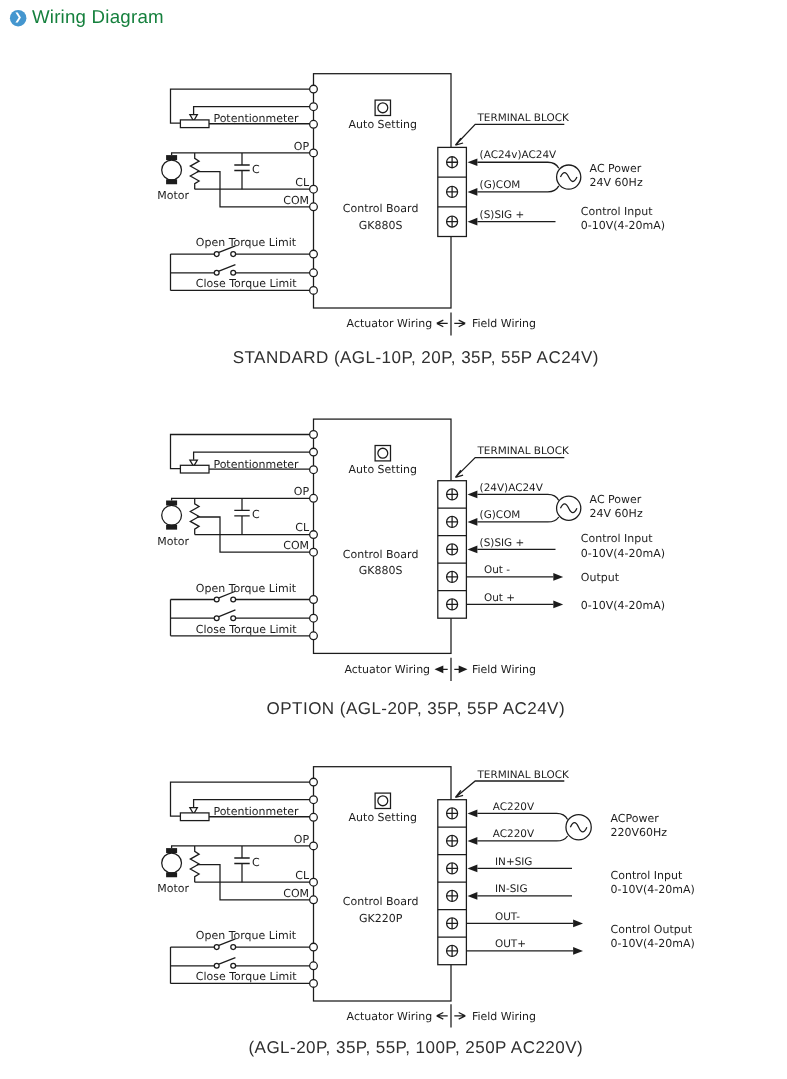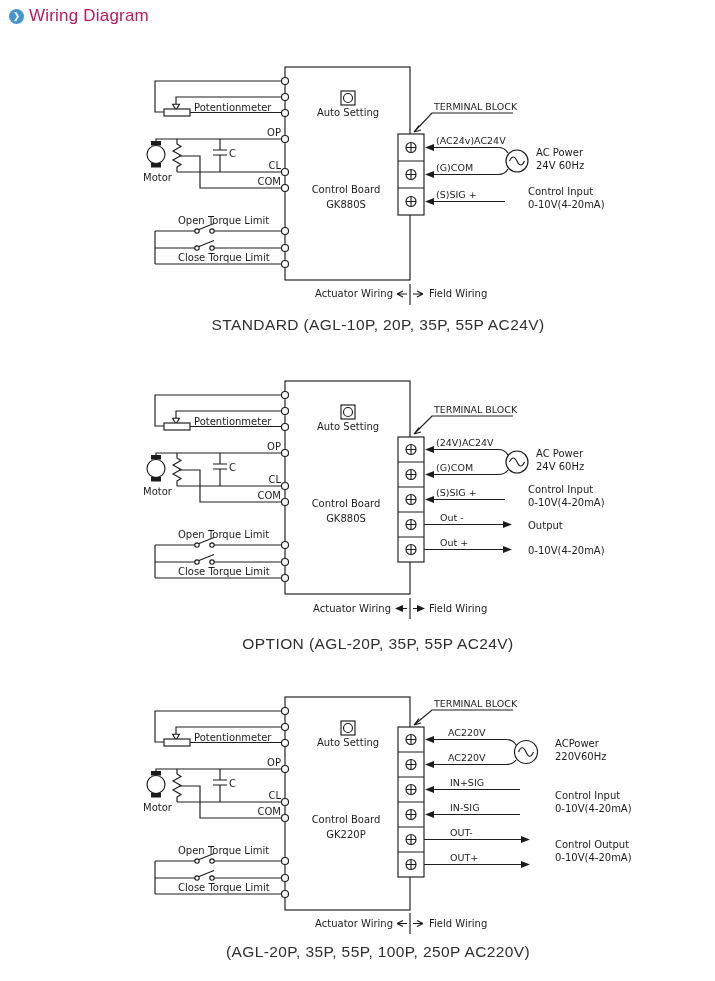--- a/index.html
+++ b/index.html
@@ -3,21 +3,21 @@
 <meta charset="utf-8">
 <style>
   html,body{margin:0;padding:0;background:#fff;}
   body{width:715px;height:981px;position:relative;overflow:hidden;
        font-family:"Liberation Sans",sans-serif;}
   .page{position:absolute;inset:0;background:#fff;}
   .header{position:absolute;left:9px;top:6px;display:flex;align-items:center;gap:5px;}
   .bullet{width:15px;height:15px;border-radius:50%;background:#4496cf;color:#fff;
           font-size:9px;line-height:15px;display:inline-flex;align-items:center;
           justify-content:center;font-family:"DejaVu Sans",sans-serif;}
-  .title{font-size:17px;color:#be185d;letter-spacing:0.2px;}
+  .title{font-size:17px;color:#15803d;letter-spacing:0.2px;}
   svg{position:absolute;left:0;top:0;}
   svg text{fill:#1c1c1c;font-family:"DejaVu Sans",sans-serif;}
   .t10{font-size:10px;}
   .t9{font-size:9.5px;}
   .cap{font-family:"Liberation Sans",sans-serif;font-size:15.5px;fill:#2f2f2f;letter-spacing:0.4px;}
   .w{stroke:#1c1c1c;stroke-width:1.15;fill:none;}
   .wf{stroke:#1c1c1c;stroke-width:1.15;fill:#fff;}
   .blk{fill:#1c1c1c;stroke:none;}
 </style>
 </head>

